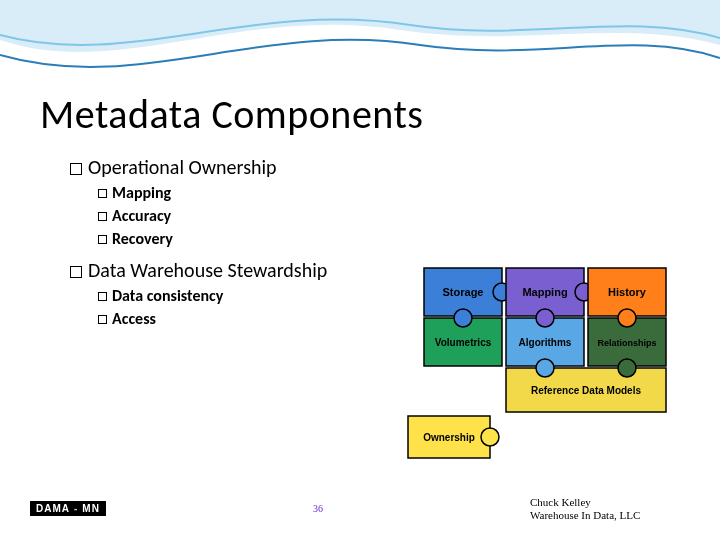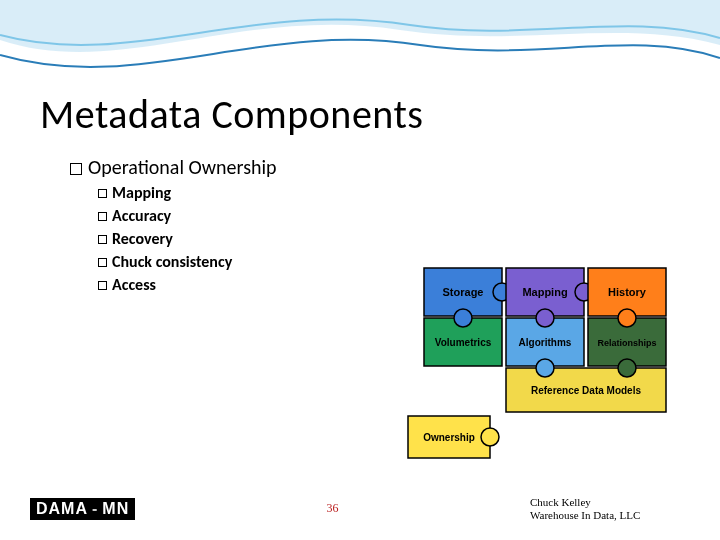--- a/index.html
+++ b/index.html
@@ -7,23 +7,23 @@
   .slide { position: relative; width: 708px; height: 540px; }
   .wave-bg { position: absolute; top: 0; left: 0; width: 720px; height: 100px; z-index: 0; }
   .content { position: relative; z-index: 1; padding: 90px 40px 0 40px; }
   .title { font-size: 40px; font-weight: 400; color: #000; font-family: Calibri, Arial, sans-serif; letter-spacing: 0.5px; }
   .level1 { margin-top: 14px; margin-left: 6px; font-size: 22px; font-weight: bold; color: #000; font-family: Calibri, Arial, sans-serif; }
   .level2 { margin-top: 16px; margin-left: 30px; font-size: 20px; color: #000; font-family: Calibri, Arial, sans-serif; }
   .level3 { margin-top: 4px; margin-left: 58px; font-size: 16px; color: #000; font-family: Calibri, Arial, sans-serif; font-weight: bold; }
   .box { display: inline-block; width: 12px; height: 12px; border: 1.5px solid #000; margin-right: 6px; vertical-align: -1px; }
   .box-sm { display: inline-block; width: 9px; height: 9px; border: 1.2px solid #000; margin-right: 5px; vertical-align: 0; }
   .footer { position: absolute; bottom: 18px; left: 0; width: 720px; display: flex; align-items: center; justify-content: space-between; padding: 0 30px; }
-  .logo { display: inline-flex; align-items: center; background: #000; color: #fff; font-family: Arial, sans-serif; font-weight: bold; font-size: 16px; padding: 2px 6px; letter-spacing: 1px; }
+  .logo { display: inline-flex; align-items: center; background: #000; color: #fff; font-family: Arial, sans-serif; font-weight: bold; font-size: 10px; padding: 2px 6px; letter-spacing: 1px; }
   .logo .dash { margin: 0 4px; color: #ccc; }
-  .page-num { font-size: 12px; color: #b91c1c; font-family: Georgia, serif; }
+  .page-num { font-size: 10px; color: #6d28d9; font-family: Georgia, serif; }
   .credit { font-size: 11px; color: #000; font-family: Liberation Serif, serif; line-height: 1.2; text-align: left; width: 160px; }
   .puzzle { position: absolute; right: 22px; top: 260px; width: 280px; height: 210px; z-index: 1; }
 </style>
 </head>
 <body>
 
 <div class="slide">
 
   <svg class="wave-bg" viewBox="0 0 720 100" preserveAspectRatio="none">
     <path d="M0,40 C120,80 240,5 400,30 C520,48 620,18 720,45 L720,0 L0,0 Z" fill="#cfe8f6" opacity="0.8"></path>
@@ -35,21 +35,24 @@
     <h1 class="title">Metadata Components</h1>
 
 
     <div class="level2">
       <span class="box"></span><span>Operational Ownership</span>
     </div>
     <div class="level3"><span class="box-sm"></span><span>Mapping</span></div>
     <div class="level3"><span class="box-sm"></span><span>Accuracy</span></div>
     <div class="level3"><span class="box-sm"></span><span>Recovery</span></div>
 
-    <div class="level3"><span class="box-sm"></span><span>Chuck consistency</span></div>
+    <div class="level2" style="margin-top:10px;">
+      <span class="box"></span><span>Data Warehouse Stewardship</span>
+    </div>
+    <div class="level3"><span class="box-sm"></span><span>Data consistency</span></div>
     <div class="level3"><span class="box-sm"></span><span>Access</span></div>
   </div>
 
   <svg class="puzzle" viewBox="0 0 280 210">
 
     <g>
       <rect x="18" y="8" width="78" height="48" fill="#3b7fd9" stroke="#000" stroke-width="1.5"></rect>
       <circle cx="96" cy="32" r="9" fill="#3b7fd9" stroke="#000" stroke-width="1.5"></circle>
       <text x="57" y="36" text-anchor="middle" font-family="Arial" font-size="11" font-weight="bold" fill="#000">Storage</text>
     </g>

